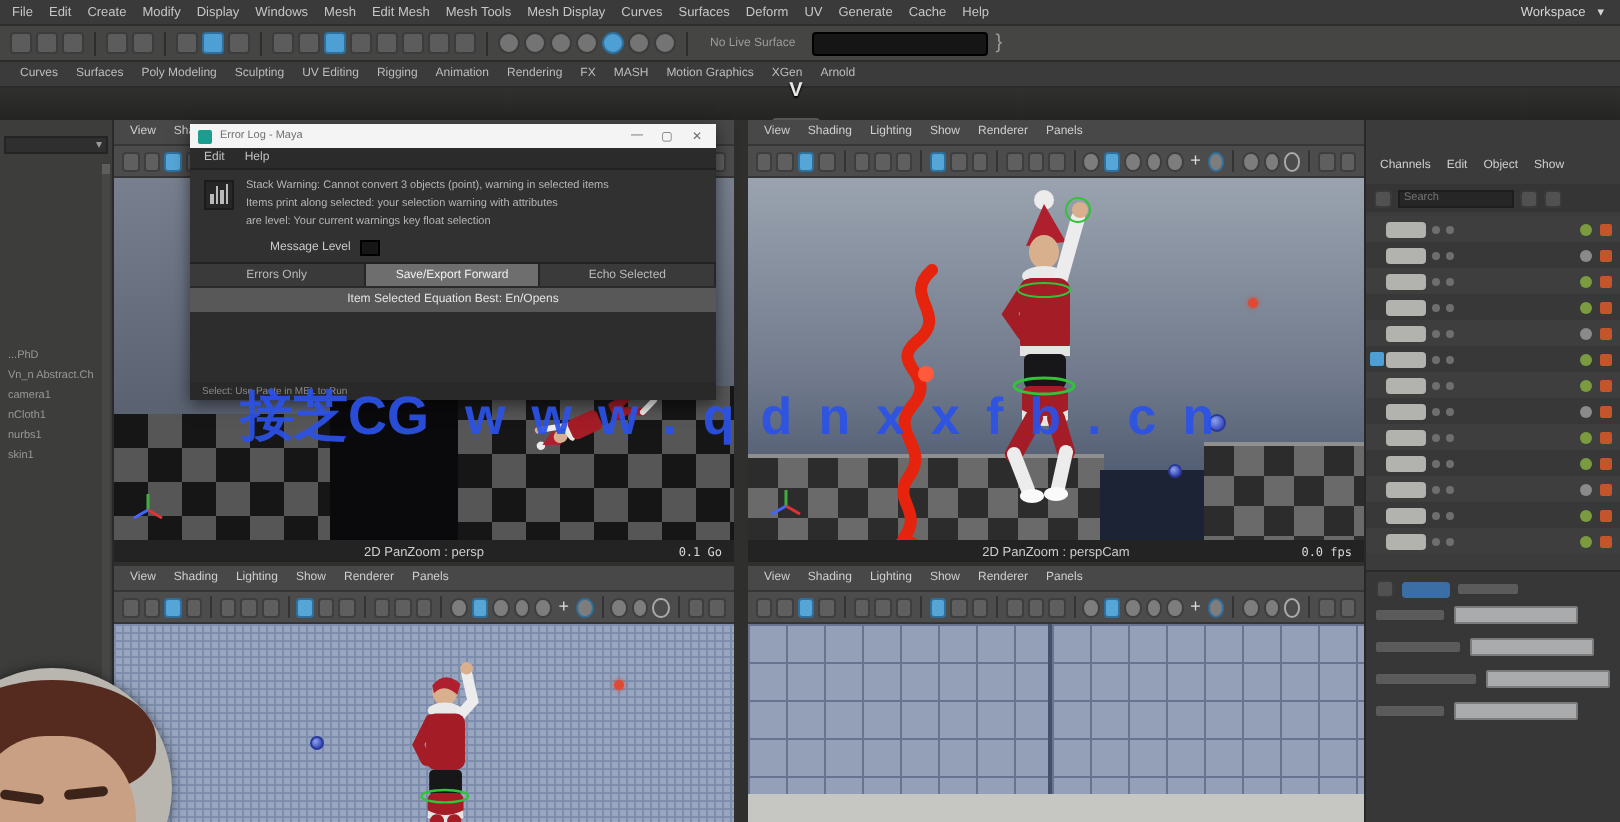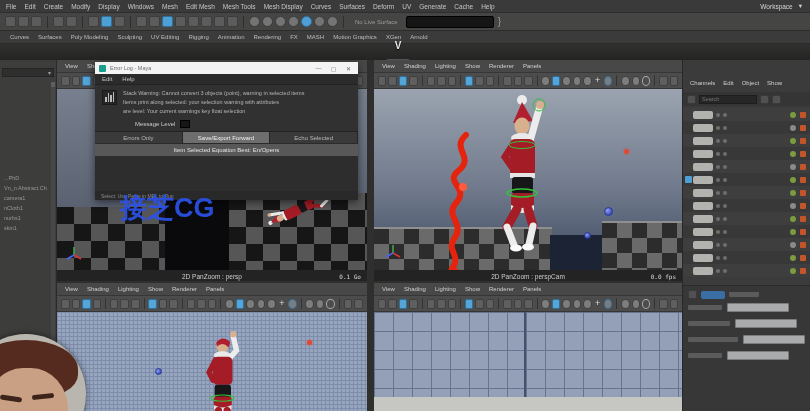--- a/index.html
+++ b/index.html
@@ -703,20 +703,21 @@
           <span class="graybar insp-label" style="width: 34px;"></span>
           <span class="insp-input"></span>
         </div>
       </div>
   </div>
 
 </div>
 
 <div id="watermark" class="abs">
   <span id="wm-prefix">接芝CG</span>
+  <span id="wm-url">www.qdnxxfb.cn</span>
 </div>
 
 <div id="webcam" class="abs">
   <div id="wc-hair"></div>
   <div id="wc-face"></div>
   <div id="wc-brow1"></div>
   <div id="wc-brow2"></div>
 </div>
 
 </body></html>

